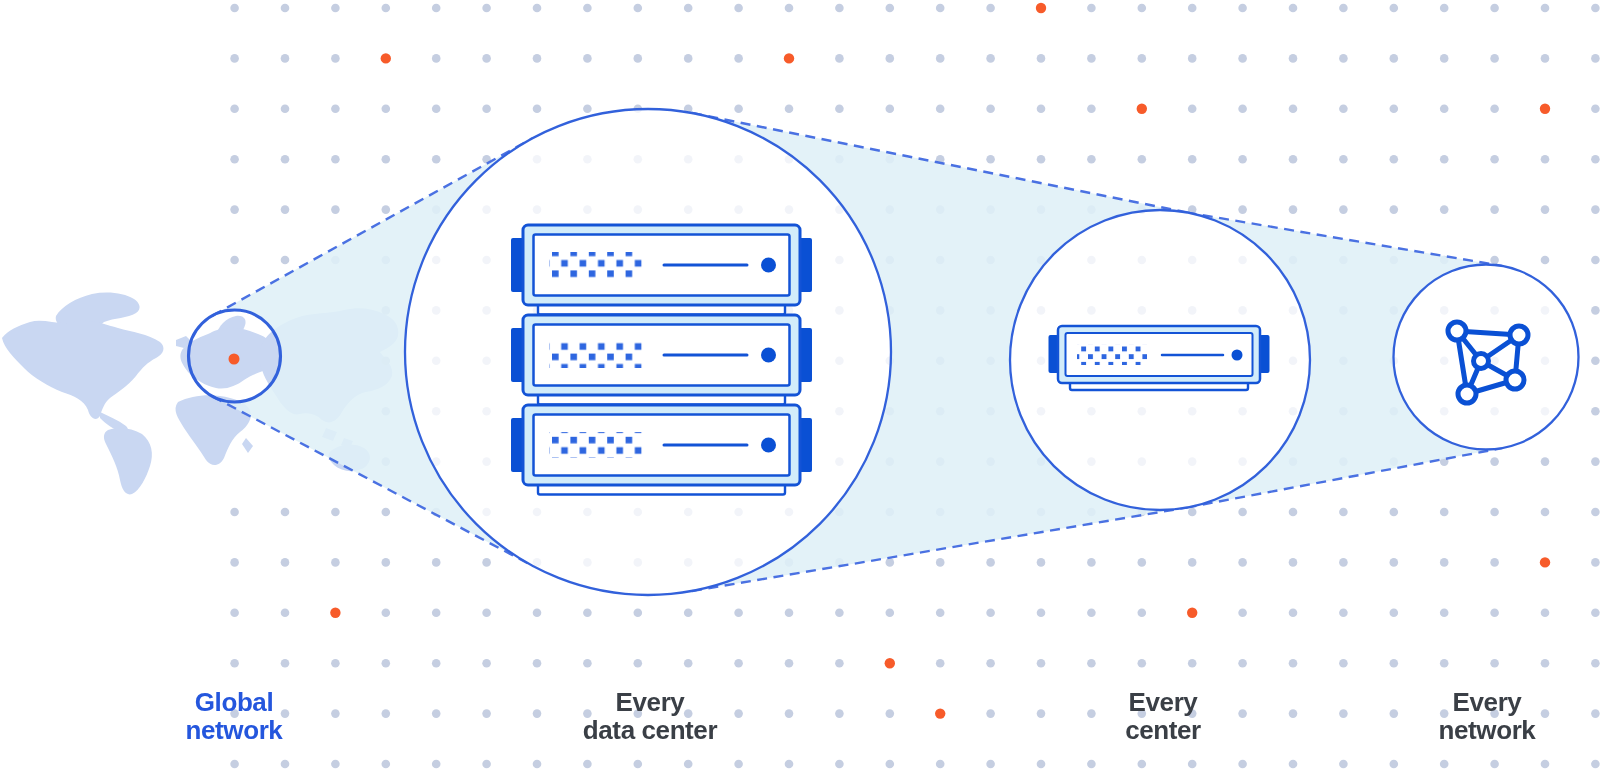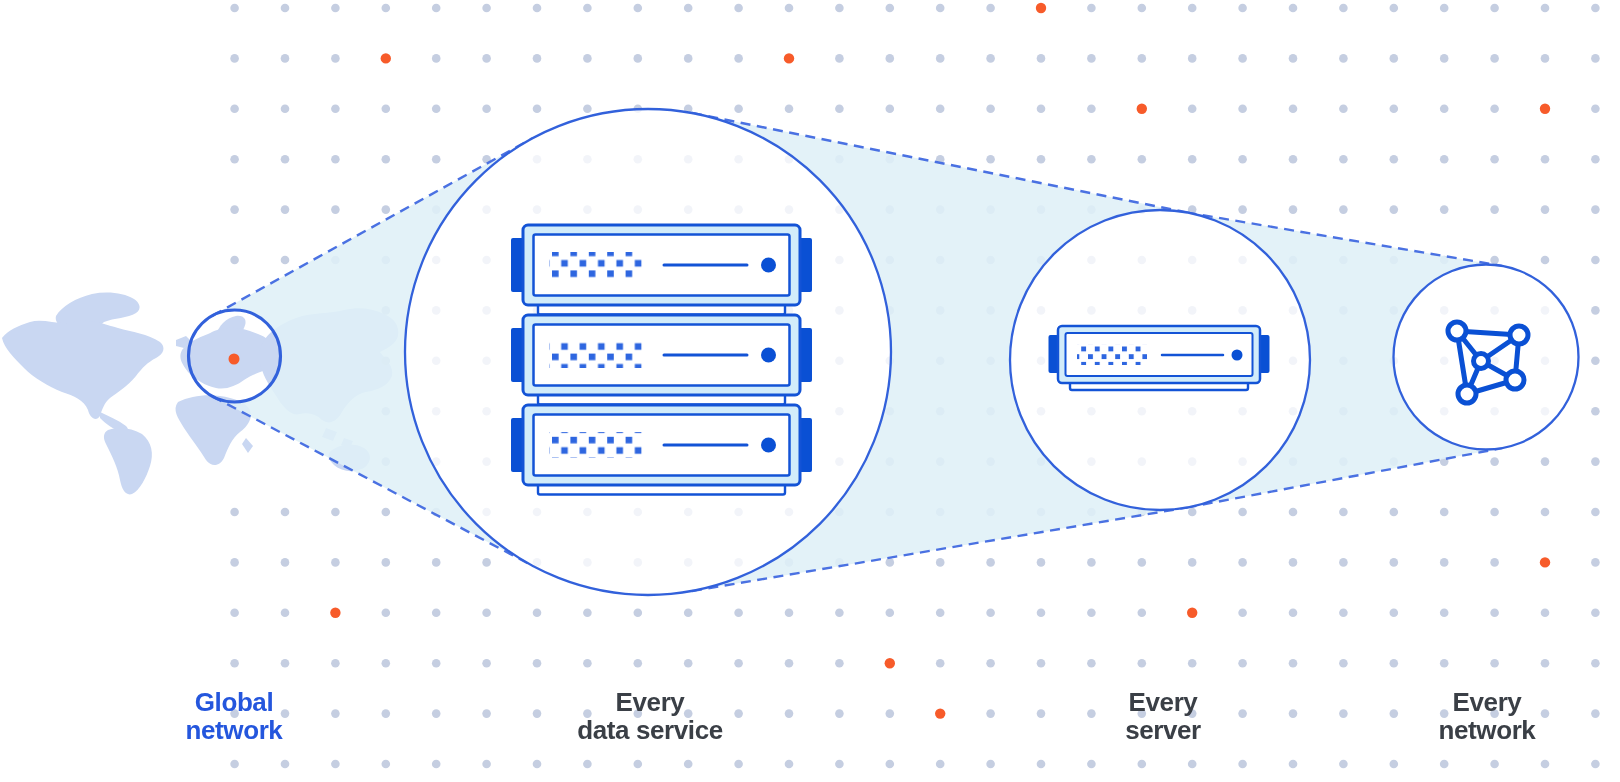--- a/index.html
+++ b/index.html
@@ -592,23 +592,23 @@
     <circle class="mesh-node" cx="1481" cy="361" r="7.5"></circle>
   </g>
 </svg>
 
   <div class="label blue" id="lbl-global">
     <span>Global</span><br>
     <span>network</span>
   </div>
   <div class="label" id="lbl-datacenter">
     <span>Every</span><br>
-    <span>data service</span>
+    <span>data center</span>
   </div>
   <div class="label" id="lbl-server">
     <span>Every</span><br>
-    <span>server</span>
+    <span>center</span>
   </div>
   <div class="label" id="lbl-service">
     <span>Every</span><br>
     <span>network</span>
   </div>
 </div>
 
 </body></html>

